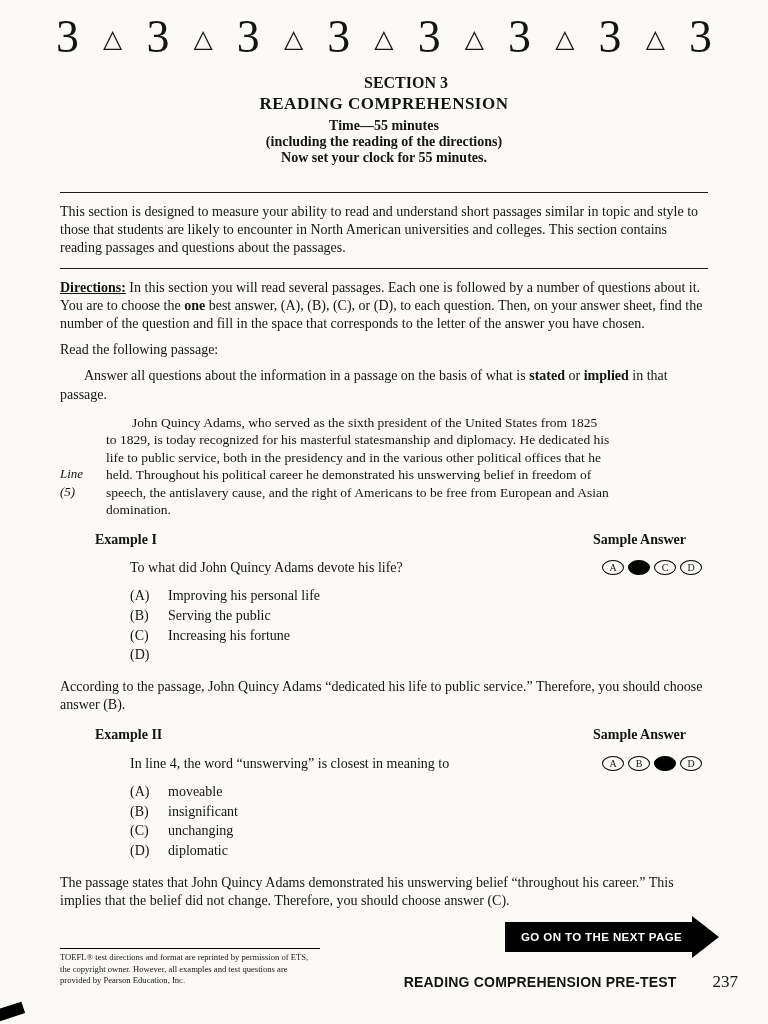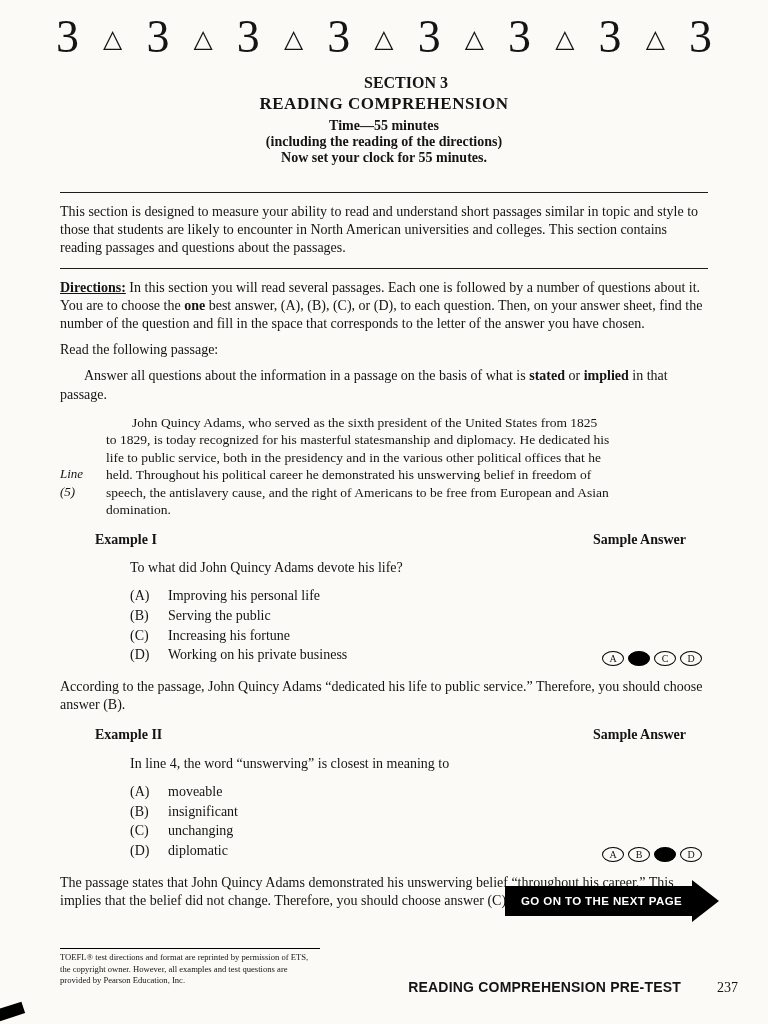--- a/index.html
+++ b/index.html
@@ -47,41 +47,41 @@
   .gutter { width:46px; flex-shrink:0; font-style:italic; font-size:13px; }
   .p-line.first .p-text { padding-left:26px;text-align:center; }
 
   .example { margin-top:12px; }
   .example-head {
     display:flex; justify-content:space-between;
     font-weight:bold; font-size:14px;
     padding:0 22px 0 35px; margin:12px 0 10px 0;
   }
   .example-body {
-    display:flex; justify-content:space-between; align-items:flex-end;
+    display:flex; justify-content:space-between; align-items:flex-start;
     padding-left:70px; padding-right:6px;
   }
   .question { margin-bottom:10px; }
   .options { margin-top:2px; }
   .option { display:flex; margin:1.5px 0; }
   .opt-letter { width:38px; flex-shrink:0; }
 
   .bubbles { display:flex; gap:4px; margin-top:1px; }
   .bubble {
     width:22px; height:15px;
     border:1.3px solid #000; border-radius:50%;
     display:flex; align-items:center; justify-content:center;
     font-size:10px; box-sizing:border-box;
   }
   .bubble.filled { background:#000; border-color:#000; }
 
   .explain { margin:12px 0 6px 0; }
 
   
-  .goon { position:absolute; top:880px; left:505px; display:flex; align-items:center; }
+  .goon { position:absolute; top:916px; left:505px; display:flex; align-items:center; }
   .goon-bar {
     background:#000; color:#fff;
     font-family:"Liberation Sans", sans-serif;
     font-weight:bold; font-size:11.5px; letter-spacing:0.4px;
     padding:9px 10px 9px 16px; white-space:nowrap;
   }
   .goon-arrow {
     width:0; height:0;
     border-top:21px solid transparent;
     border-bottom:21px solid transparent;
@@ -94,21 +94,21 @@
     border-top:1px solid #000; padding-top:3px;
   }
   .footer-right {
     position:absolute; right:30px; top:972px;
     display:flex; align-items:baseline; gap:36px;
   }
   .footer-label {
     font-family:"Liberation Sans", sans-serif;
     font-weight:bold; font-size:14px; letter-spacing:0.2px;
   }
-  .page-num { font-size:14px;margin-top:8px; }
+  .page-num { font-size:17px; }
 
   .scan-mark {
     position:absolute; left:-6px; bottom:6px;
     width:30px; height:12px; background:#000;
     transform:rotate(-18deg);
   }
 </style>
 </head>
 <body>
 
@@ -197,21 +197,20 @@
             <div class="option">
               <span class="opt-letter">(B)</span>
               <span>Serving the public</span>
             </div>
             <div class="option">
               <span class="opt-letter">(C)</span>
               <span>Increasing his fortune</span>
             </div>
             <div class="option">
               <span class="opt-letter">(D)</span>
-              <span>Working on his private business</span>
             </div>
           </div>
         </div>
         <div class="bubbles">
           <span class="bubble">A</span>
           <span class="bubble filled"></span>
           <span class="bubble">C</span>
           <span class="bubble">D</span>
         </div>
       </div>

